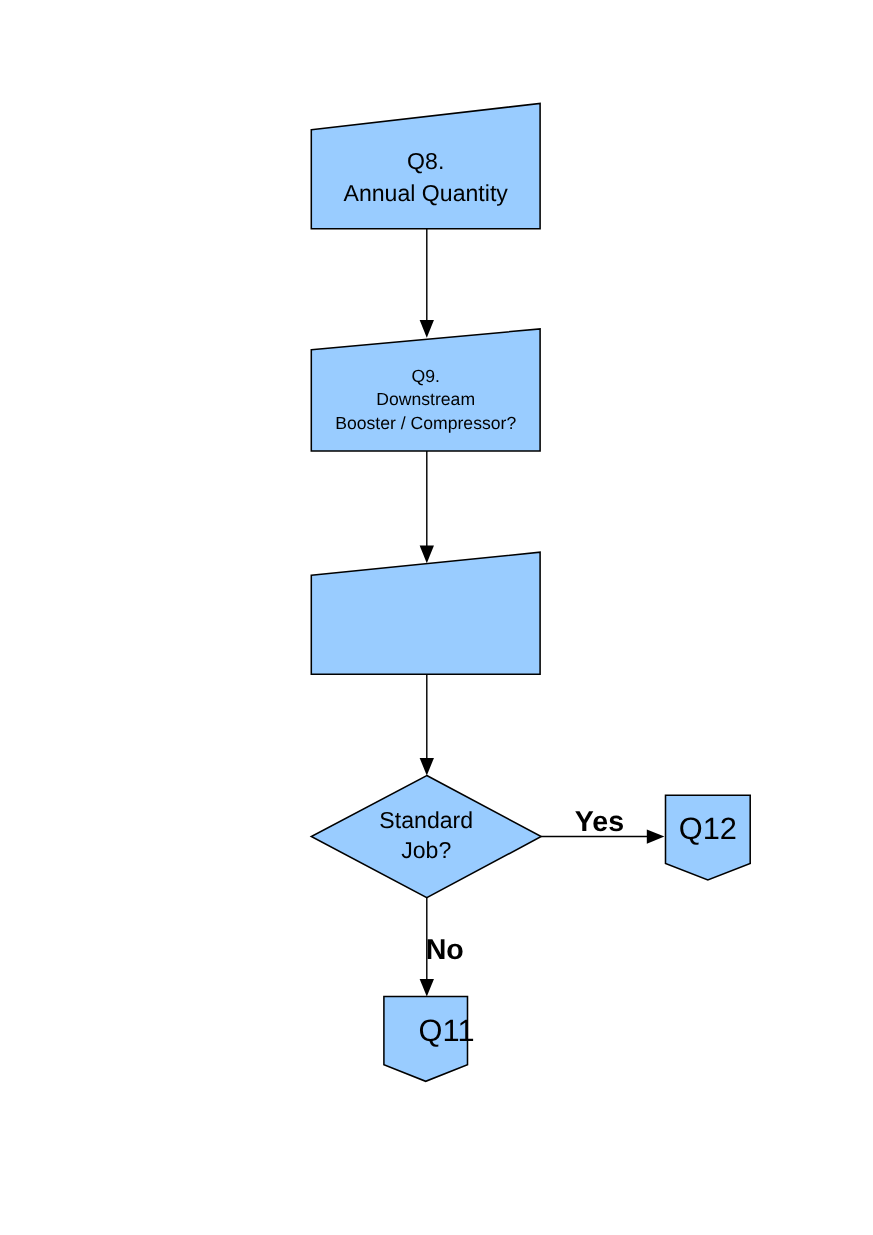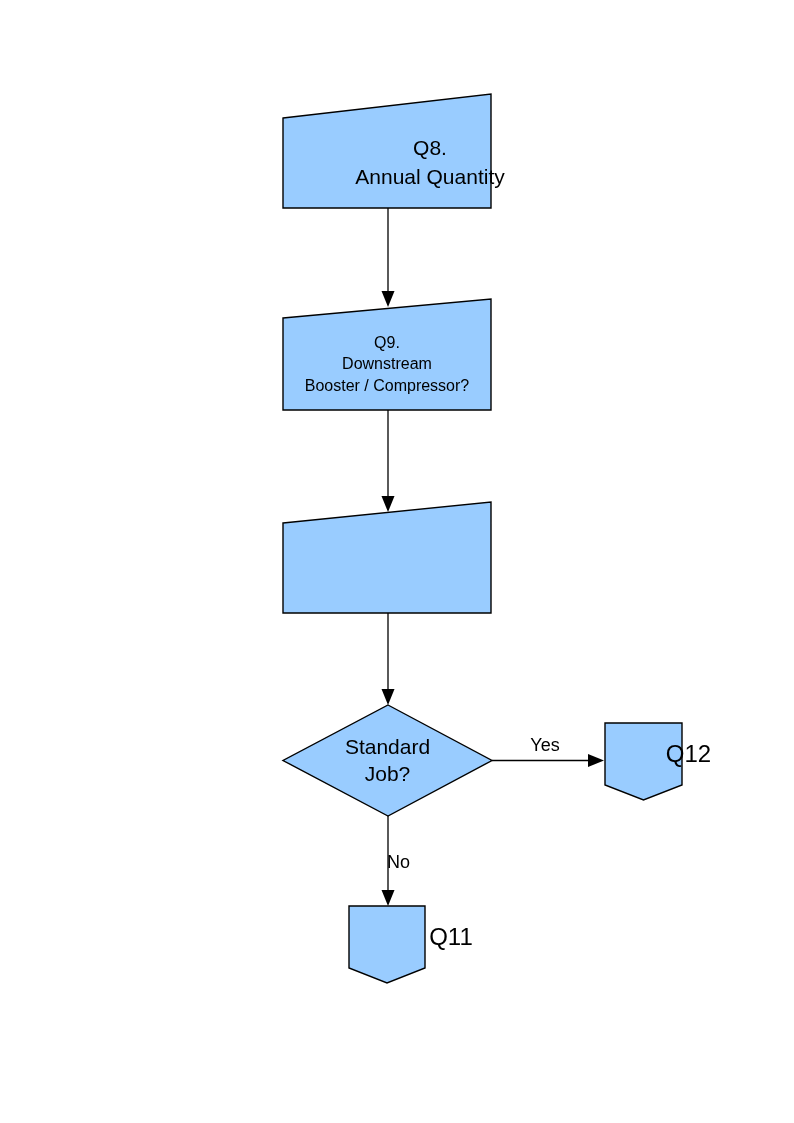--- a/index.html
+++ b/index.html
@@ -41,22 +41,22 @@
     align-items: center;
     justify-content: center;
     text-align: center;
     white-space: pre-line;
     color: var(--text-color, #000000);
     pointer-events: none;
   }
   .label-lg  { font-size: 21px; line-height: 1.38; }
   .label-sm  { font-size: 16px; line-height: 1.35; }
   .label-dec { font-size: 21px; line-height: 1.25; }
-  .label-con { font-size: 24px; line-height: 1.2; padding-left: 45px; }
-  .label-edge { font-size: 18px; line-height: 1.1; }
+  .label-con { font-size: 28px; line-height: 1.2; }
+  .label-edge { font-size: 26px; line-height: 1.1; font-weight: bold; }
   .label-edge.left-align { justify-content: flex-start; text-align: right; }
 </style>
 </head>
 <body>
 
 <div class="page">
 
   <svg class="canvas" width="794" height="1123" viewBox="0 0 794 1123">
 
     <g>
@@ -81,21 +81,21 @@
     </g>
 
     <polygon class="shape" points="283,118 491,94 491,208 283,208"></polygon>
     <polygon class="shape" points="283,318 491,299 491,410 283,410"></polygon>
     <polygon class="shape" points="283,523 491,502 491,613 283,613"></polygon>
     <polygon class="shape" points="388,705 492,760.5 388,816 283,760.5"></polygon>
     <polygon class="shape" points="605,723 682,723 682,785 643.5,800 605,785"></polygon>
     <polygon class="shape" points="349,906 425,906 425,968 387,983 349,968"></polygon>
   </svg>
 
-  <div class="label label-lg" style="left:283px; top:118px; width:208px; height:90px;padding-left:43px;">Q8.
+  <div class="label label-lg" style="left:283px; top:118px; width:208px; height:90px;">Q8.
 Annual Quantity</div>
 
   <div class="label label-sm" style="left:283px; top:318px; width:208px; height:92px;">Q9.
 Downstream
 Booster / Compressor?</div>
 
 
   <div class="label label-dec" style="left:283px; top:705px; width:209px; height:111px;">Standard
 Job?</div>
 

